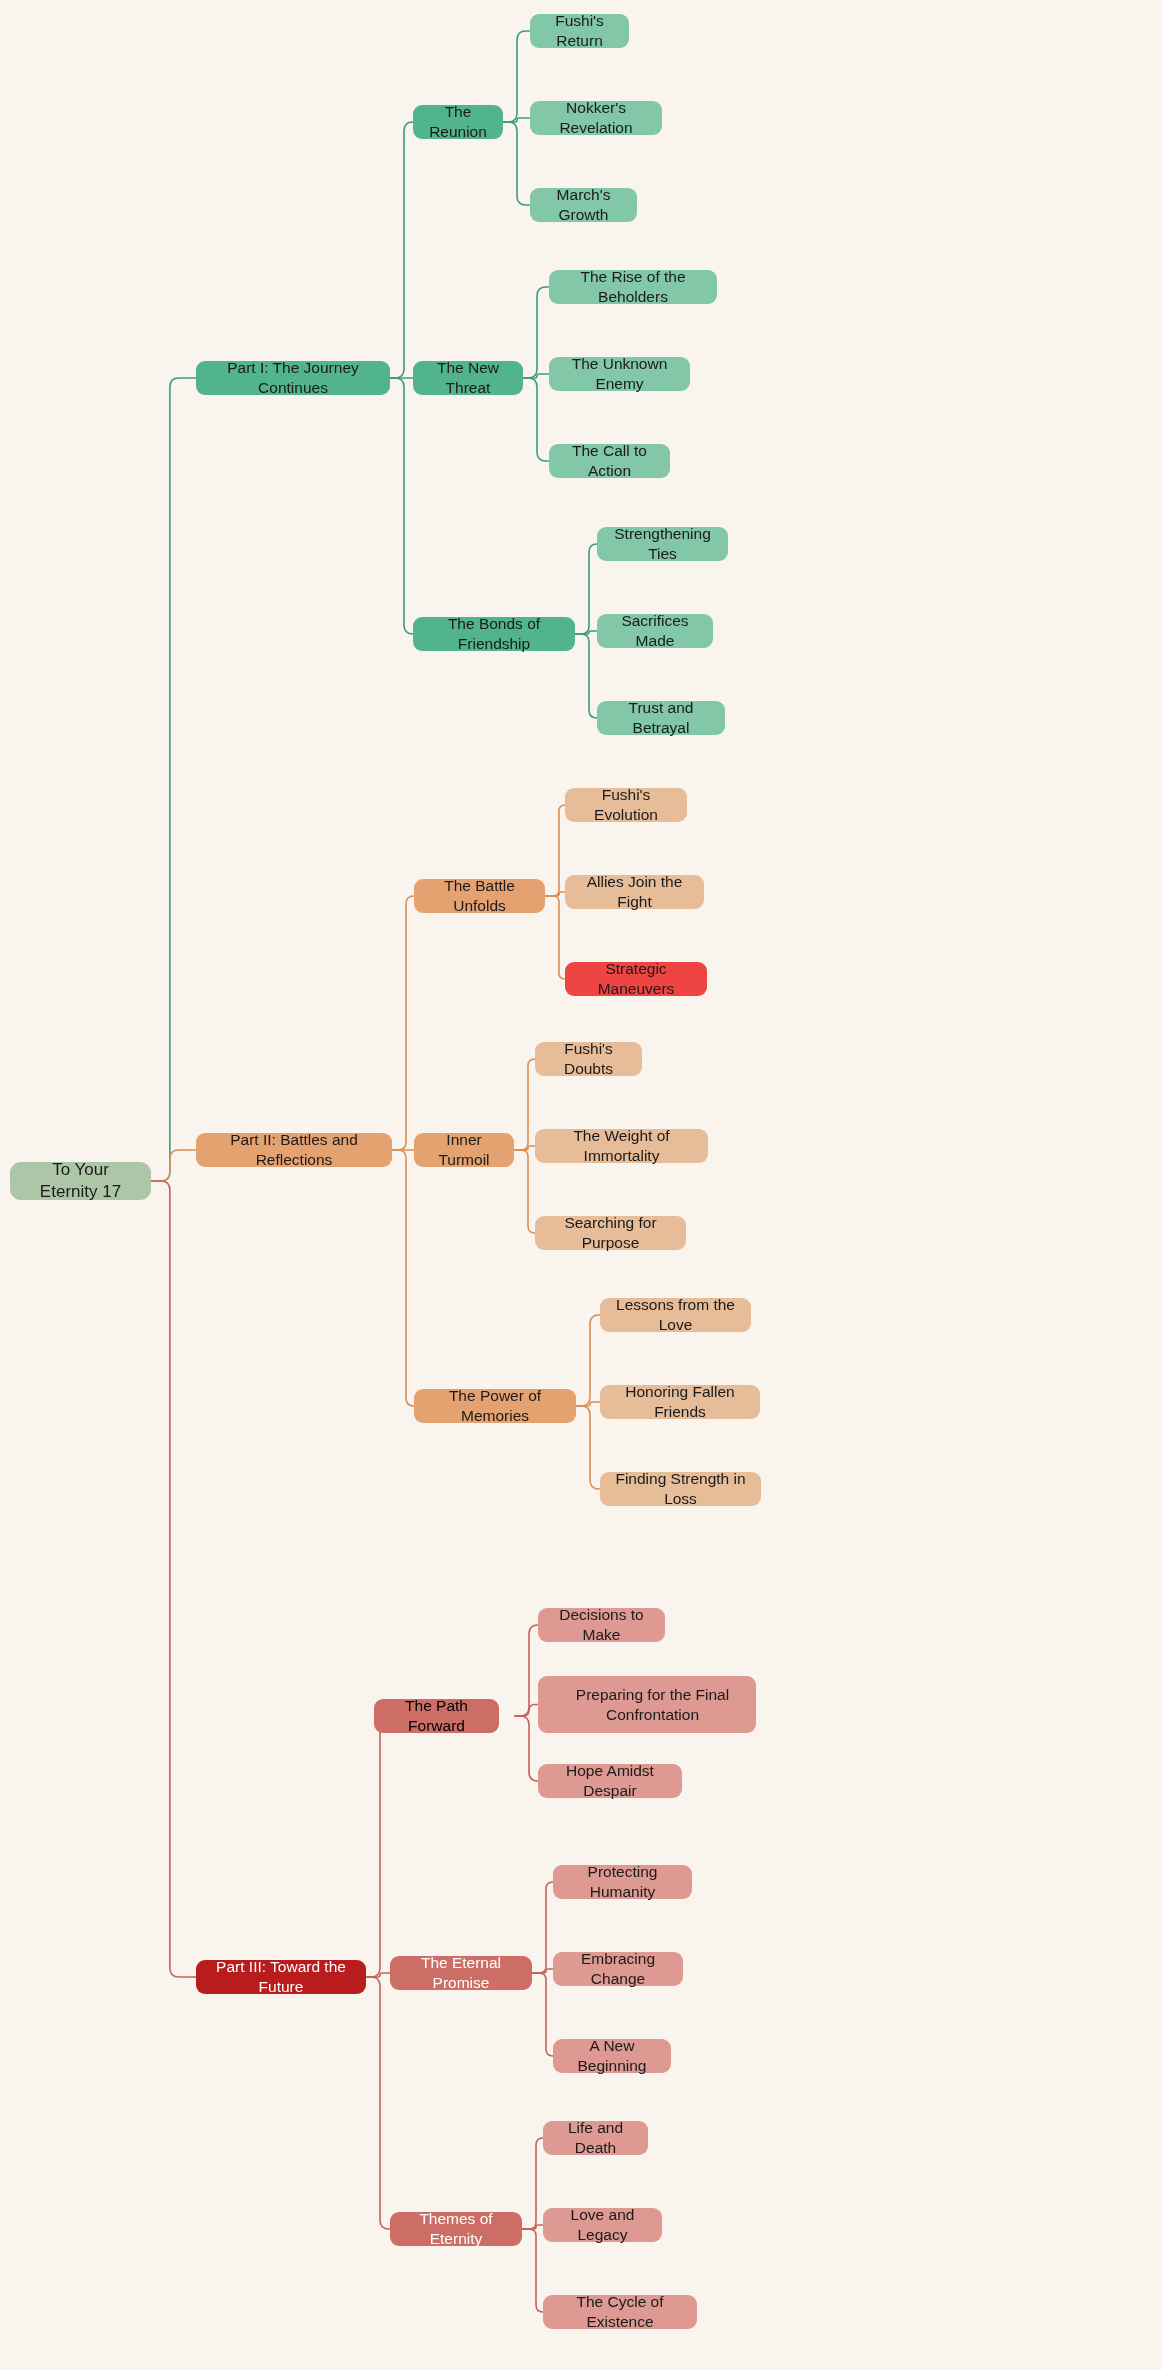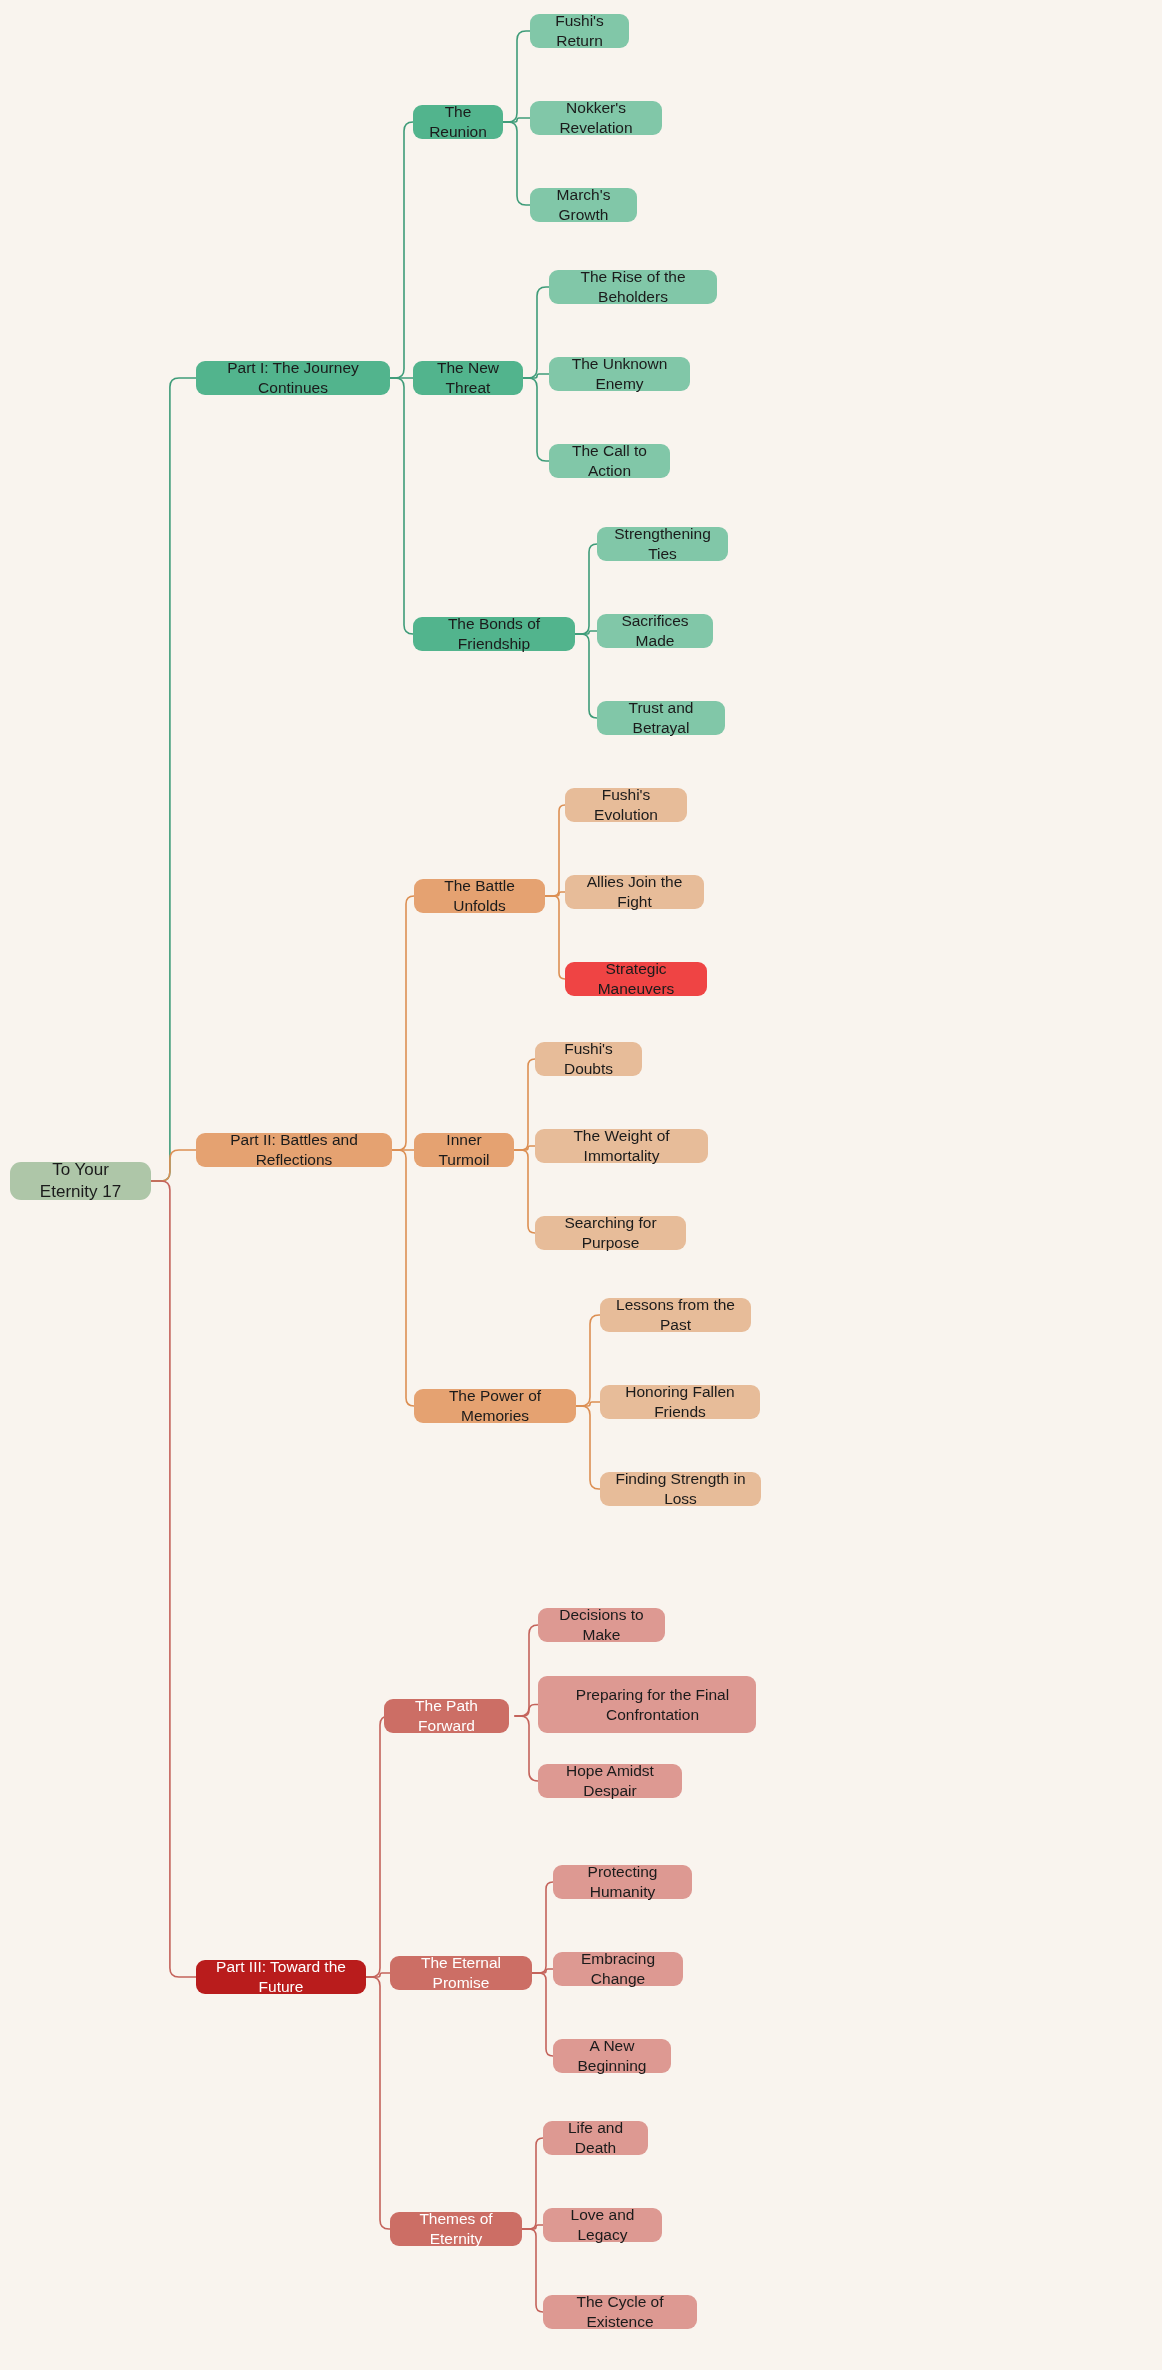--- a/index.html
+++ b/index.html
@@ -112,25 +112,25 @@
       <div class="node lvl1" style="left: 196px; top: 1133px; width: 196px; height: 34px; background: rgb(229, 162, 113); color: rgb(27, 27, 27);"><span>Part II: Battles and Reflections</span></div>
       <div class="node lvl2" style="left: 414px; top: 879px; width: 131px; height: 34px; background: rgb(229, 162, 113); color: rgb(27, 27, 27);"><span>The Battle Unfolds</span></div>
       <div class="node lvl3" style="left: 565px; top: 788px; width: 122px; height: 34px; background: rgb(231, 188, 153); color: rgb(27, 27, 27);"><span>Fushi's Evolution</span></div>
       <div class="node lvl3" style="left: 565px; top: 875px; width: 139px; height: 34px; background: rgb(231, 188, 153); color: rgb(27, 27, 27);"><span>Allies Join the Fight</span></div>
       <div class="node lvl3" style="left: 565px; top: 962px; width: 142px; height: 34px; background: #ef4444; color: rgb(27, 27, 27);"><span>Strategic Maneuvers</span></div>
       <div class="node lvl2" style="left: 414px; top: 1133px; width: 100px; height: 34px; background: rgb(229, 162, 113); color: rgb(27, 27, 27);"><span>Inner Turmoil</span></div>
       <div class="node lvl3" style="left: 535px; top: 1042px; width: 107px; height: 34px; background: rgb(231, 188, 153); color: rgb(27, 27, 27);"><span>Fushi's Doubts</span></div>
       <div class="node lvl3" style="left: 535px; top: 1129px; width: 173px; height: 34px; background: rgb(231, 188, 153); color: rgb(27, 27, 27);"><span>The Weight of Immortality</span></div>
       <div class="node lvl3" style="left: 535px; top: 1216px; width: 151px; height: 34px; background: rgb(231, 188, 153); color: rgb(27, 27, 27);"><span>Searching for Purpose</span></div>
       <div class="node lvl2" style="left: 414px; top: 1389px; width: 162px; height: 34px; background: rgb(229, 162, 113); color: rgb(27, 27, 27);"><span>The Power of Memories</span></div>
-      <div class="node lvl3" style="left: 600px; top: 1298px; width: 151px; height: 34px; background: rgb(231, 188, 153); color: rgb(27, 27, 27);"><span>Lessons from the Past</span></div>
+      <div class="node lvl3" style="left: 600px; top: 1298px; width: 151px; height: 34px; background: rgb(231, 188, 153); color: rgb(27, 27, 27);"><span>Lessons from the Love</span></div>
       <div class="node lvl3" style="left: 600px; top: 1385px; width: 160px; height: 34px; background: rgb(231, 188, 153); color: rgb(27, 27, 27);"><span>Honoring Fallen Friends</span></div>
       <div class="node lvl3" style="left: 600px; top: 1472px; width: 161px; height: 34px; background: rgb(231, 188, 153); color: rgb(27, 27, 27);"><span>Finding Strength in Loss</span></div>
       <div class="node lvl1" style="left: 196px; top: 1960px; width: 170px; height: 34px; background: #b91c1c; color: rgb(255, 255, 255);"><span>Part III: Toward the Future</span></div>
-      <div class="node lvl2" style="left: 384px; top: 1699px; width: 125px; height: 34px; background: rgb(204, 110, 101); color: #ffffff;"><span>The Path Forward</span></div>
+      <div class="node lvl2" style="left: 374px; top: 1699px; width: 125px; height: 34px; background: rgb(204, 110, 101); color: #000000;"><span>The Path Forward</span></div>
       <div class="node lvl3" style="left: 538px; top: 1608px; width: 127px; height: 34px; background: rgb(221, 153, 146); color: rgb(27, 27, 27);"><span>Decisions to Make</span></div>
       <div class="node lvl3" style="left: 538px; top: 1676px; width: 218px; height: 57px; background: rgb(221, 153, 146); color: rgb(27, 27, 27); padding-left: 23px;"><span>Preparing for the Final
 Confrontation</span></div>
       <div class="node lvl3" style="left: 538px; top: 1764px; width: 144px; height: 34px; background: rgb(221, 153, 146); color: rgb(27, 27, 27);"><span>Hope Amidst Despair</span></div>
       <div class="node lvl2" style="left: 390px; top: 1956px; width: 142px; height: 34px; background: rgb(204, 110, 101); color: rgb(255, 255, 255);"><span>The Eternal Promise</span></div>
       <div class="node lvl3" style="left: 553px; top: 1865px; width: 139px; height: 34px; background: rgb(221, 153, 146); color: rgb(27, 27, 27);"><span>Protecting Humanity</span></div>
       <div class="node lvl3" style="left: 553px; top: 1952px; width: 130px; height: 34px; background: rgb(221, 153, 146); color: rgb(27, 27, 27);"><span>Embracing Change</span></div>
       <div class="node lvl3" style="left: 553px; top: 2039px; width: 118px; height: 34px; background: rgb(221, 153, 146); color: rgb(27, 27, 27);"><span>A New Beginning</span></div>
       <div class="node lvl2" style="left: 390px; top: 2212px; width: 132px; height: 34px; background: rgb(204, 110, 101); color: rgb(255, 255, 255);"><span>Themes of Eternity</span></div>
       <div class="node lvl3" style="left: 543px; top: 2121px; width: 105px; height: 34px; background: rgb(221, 153, 146); color: rgb(27, 27, 27);"><span>Life and Death</span></div>

